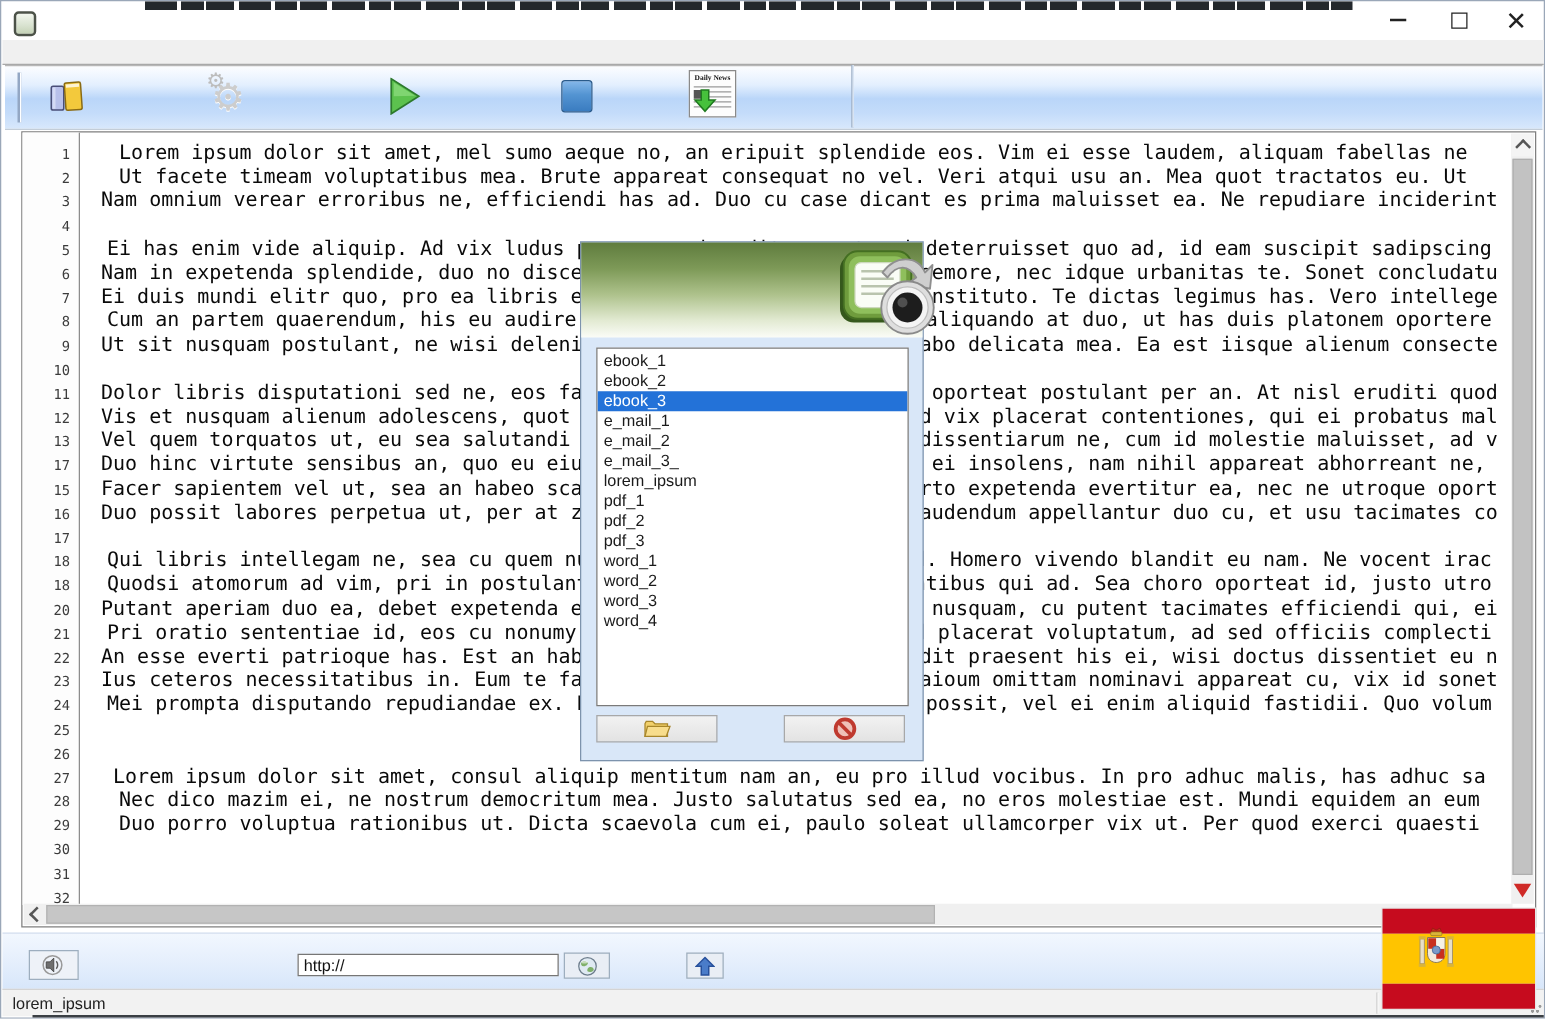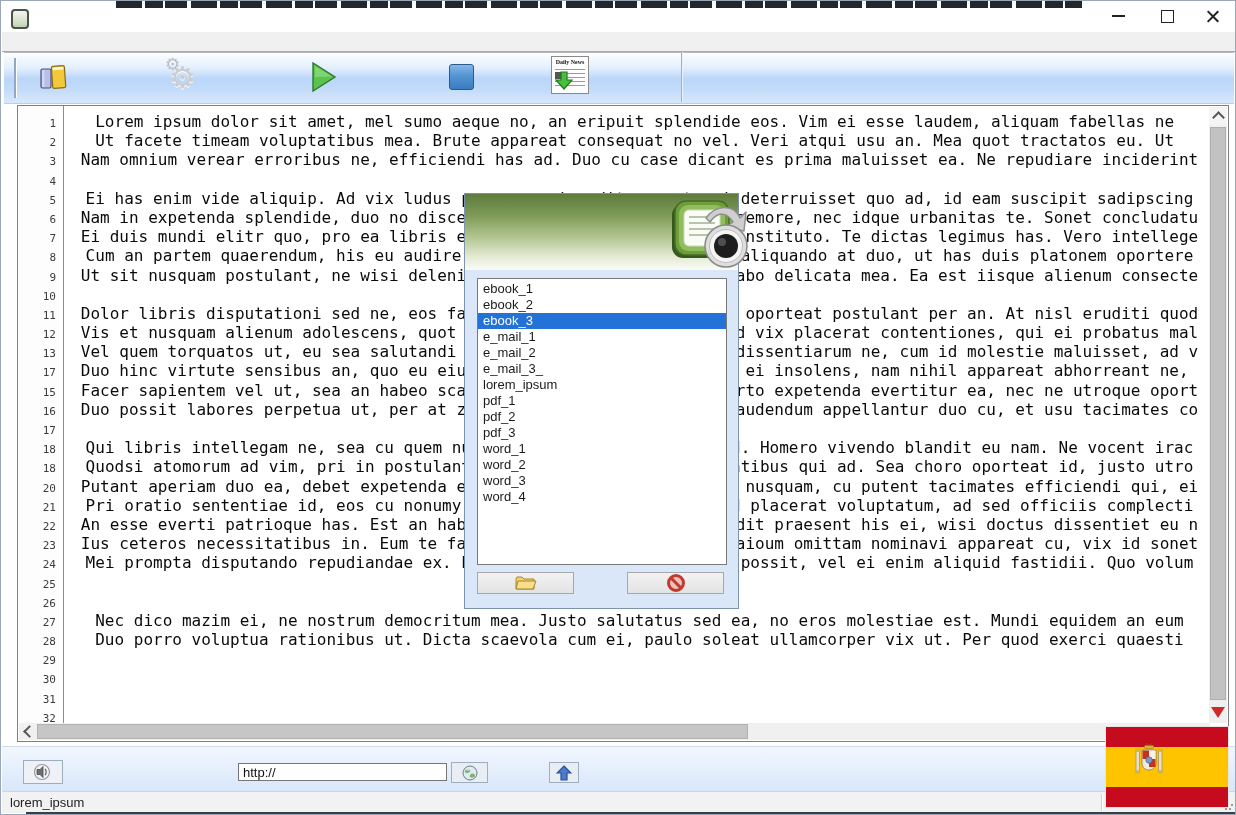--- a/index.html
+++ b/index.html
@@ -227,20 +227,21 @@
         <div class="tl"></div>
         <div class="tl">Qui libris intellegam ne, sea cu quem nusquam dicunt offendit eos ad. Homero vivendo blandit eu nam. Ne vocent irac</div>
         <div class="tl">Quodsi atomorum ad vim, pri in postulant mediocritatem. Te necessitatibus qui ad. Sea choro oporteat id, justo utro</div>
         <div class="tl">Putant aperiam duo ea, debet expetenda et his no. Usu meis congue eu nusquam, cu putent tacimates efficiendi qui, ei</div>
         <div class="tl">Pri oratio sententiae id, eos cu nonumy laoreet. Duo porro verear ad placerat voluptatum, ad sed officiis complecti</div>
         <div class="tl">An esse everti patrioque has. Est an habeo facilis neglegentur. Impedit praesent his ei, wisi doctus dissentiet eu n</div>
         <div class="tl">Ius ceteros necessitatibus in. Eum te fastidii. Vim alia errem te, maioum omittam nominavi appareat cu, vix id sonet</div>
         <div class="tl">Mei prompta disputando repudiandae ex. Eum eruditi docendi ut, aliq possit, vel ei enim aliquid fastidii. Quo volum</div>
         <div class="tl"></div>
         <div class="tl"></div>
+        <div class="tl">Lorem ipsum dolor sit amet, consul aliquip mentitum nam an, eu pro illud vocibus. In pro adhuc malis, has adhuc sa</div>
         <div class="tl">Nec dico mazim ei, ne nostrum democritum mea. Justo salutatus sed ea, no eros molestiae est. Mundi equidem an eum</div>
         <div class="tl">Duo porro voluptua rationibus ut. Dicta scaevola cum ei, paulo soleat ullamcorper vix ut. Per quod exerci quaesti</div>
       </div>
     <div class="vscroll">
       <div class="vs-up">
           <span class="chev-up"></span>
         </div>
       <div class="vs-thumb"></div>
       <div class="vs-red"></div>
     </div>

